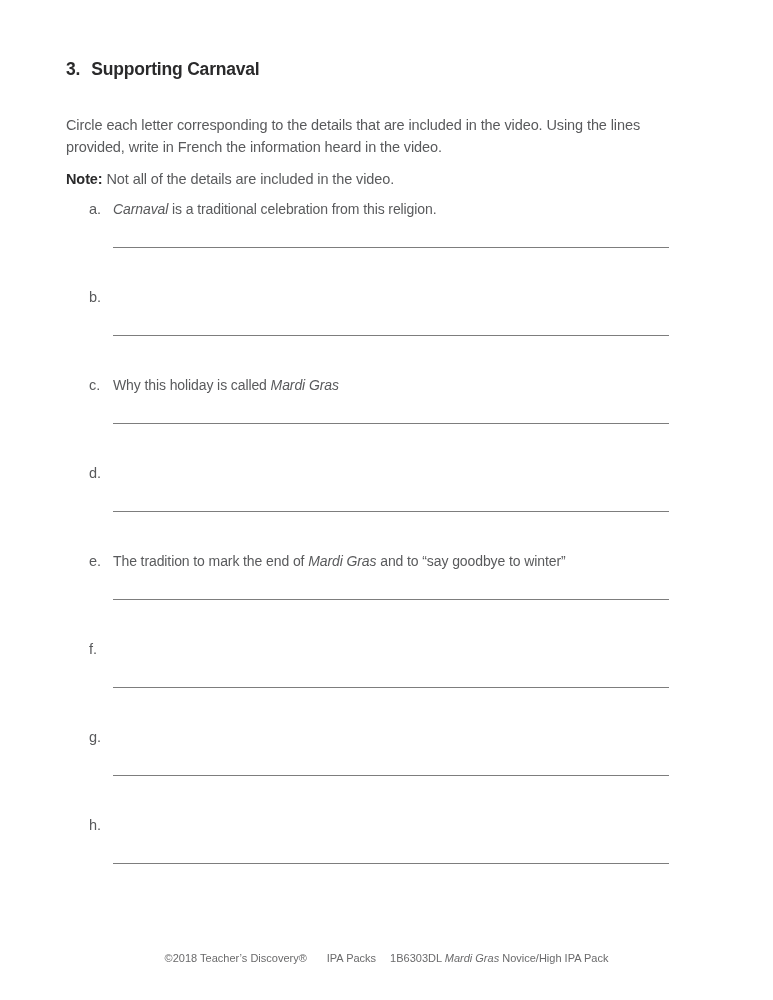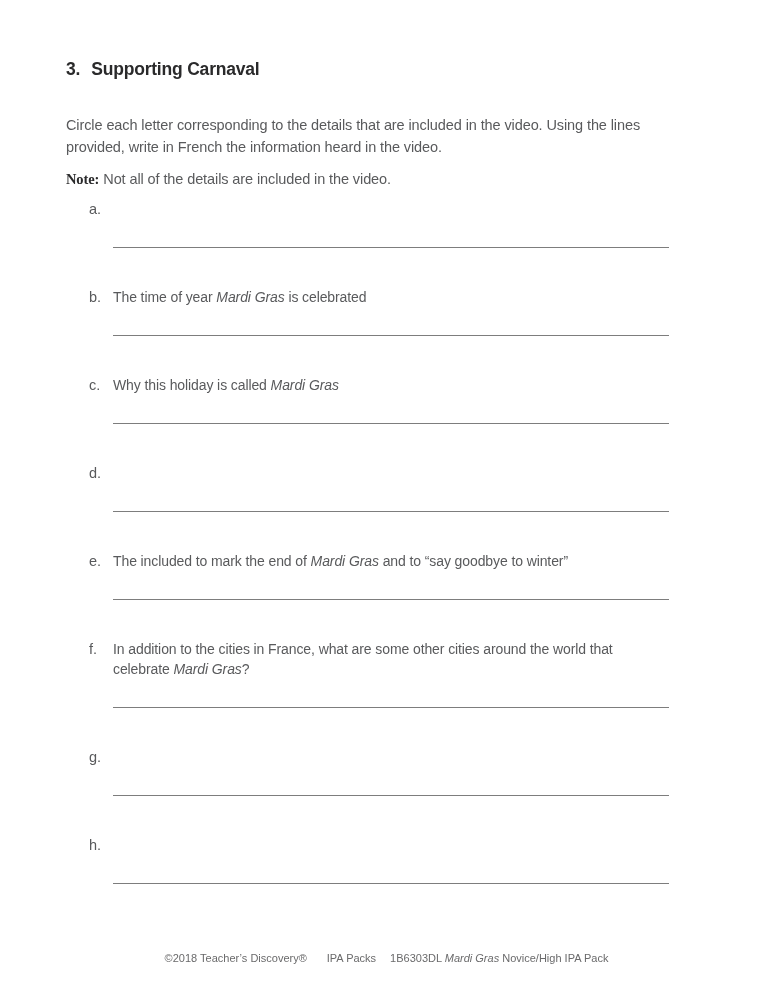--- a/index.html
+++ b/index.html
@@ -39,21 +39,20 @@
   }
   .note-line {
     margin-top: 11px;
     font-size: 14.5px;
     line-height: 20px;
     letter-spacing: -0.1px;
   }
   .note-label {
     font-weight: bold;
     color: #2a2a2b;
-    font-family: Liberation Serif, serif;
   }
   .question-list {
     margin-top: 10px;
     margin-left: 23px; 
   }
   .item { margin-bottom: 39px; }
   .item-row { display: flex; }
   .item-letter {
     width: 24px;
     flex-shrink: 0;
@@ -103,28 +102,28 @@
 
   <div class="note-line">
     <span class="note-label">Note:</span><span> Not all of the details are included in the video.</span>
   </div>
 
   <div class="question-list">
 
     <div class="item">
       <div class="item-row">
         <span class="item-letter">a.</span>
+        <span class="item-text"><em>Carnaval</em><span> is a traditional celebration from this religion.</span></span>
       </div>
       <div class="answer-line"></div>
     </div>
 
     <div class="item">
       <div class="item-row">
         <span class="item-letter">b.</span>
-        <span class="item-text"><span>The time of year </span><em>Mardi Gras</em><span> is celebrated</span></span>
       </div>
       <div class="answer-line"></div>
     </div>
 
     <div class="item">
       <div class="item-row">
         <span class="item-letter">c.</span>
         <span class="item-text"><span>Why this holiday is called </span><em>Mardi Gras</em></span>
       </div>
       <div class="answer-line"></div>
@@ -133,29 +132,28 @@
     <div class="item">
       <div class="item-row">
         <span class="item-letter">d.</span>
       </div>
       <div class="answer-line"></div>
     </div>
 
     <div class="item">
       <div class="item-row">
         <span class="item-letter">e.</span>
-        <span class="item-text"><span>The included to mark the end of </span><em>Mardi Gras</em><span> and to “say goodbye to winter”</span></span>
+        <span class="item-text"><span>The tradition to mark the end of </span><em>Mardi Gras</em><span> and to “say goodbye to winter”</span></span>
       </div>
       <div class="answer-line"></div>
     </div>
 
     <div class="item">
       <div class="item-row">
         <span class="item-letter">f.</span>
-        <span class="item-text"><span> In addition to the cities in France, what are some other cities around the world that celebrate </span><em>Mardi Gras</em><span>?</span></span>
       </div>
       <div class="answer-line"></div>
     </div>
 
     <div class="item">
       <div class="item-row">
         <span class="item-letter">g.</span>
       </div>
       <div class="answer-line"></div>
     </div>

